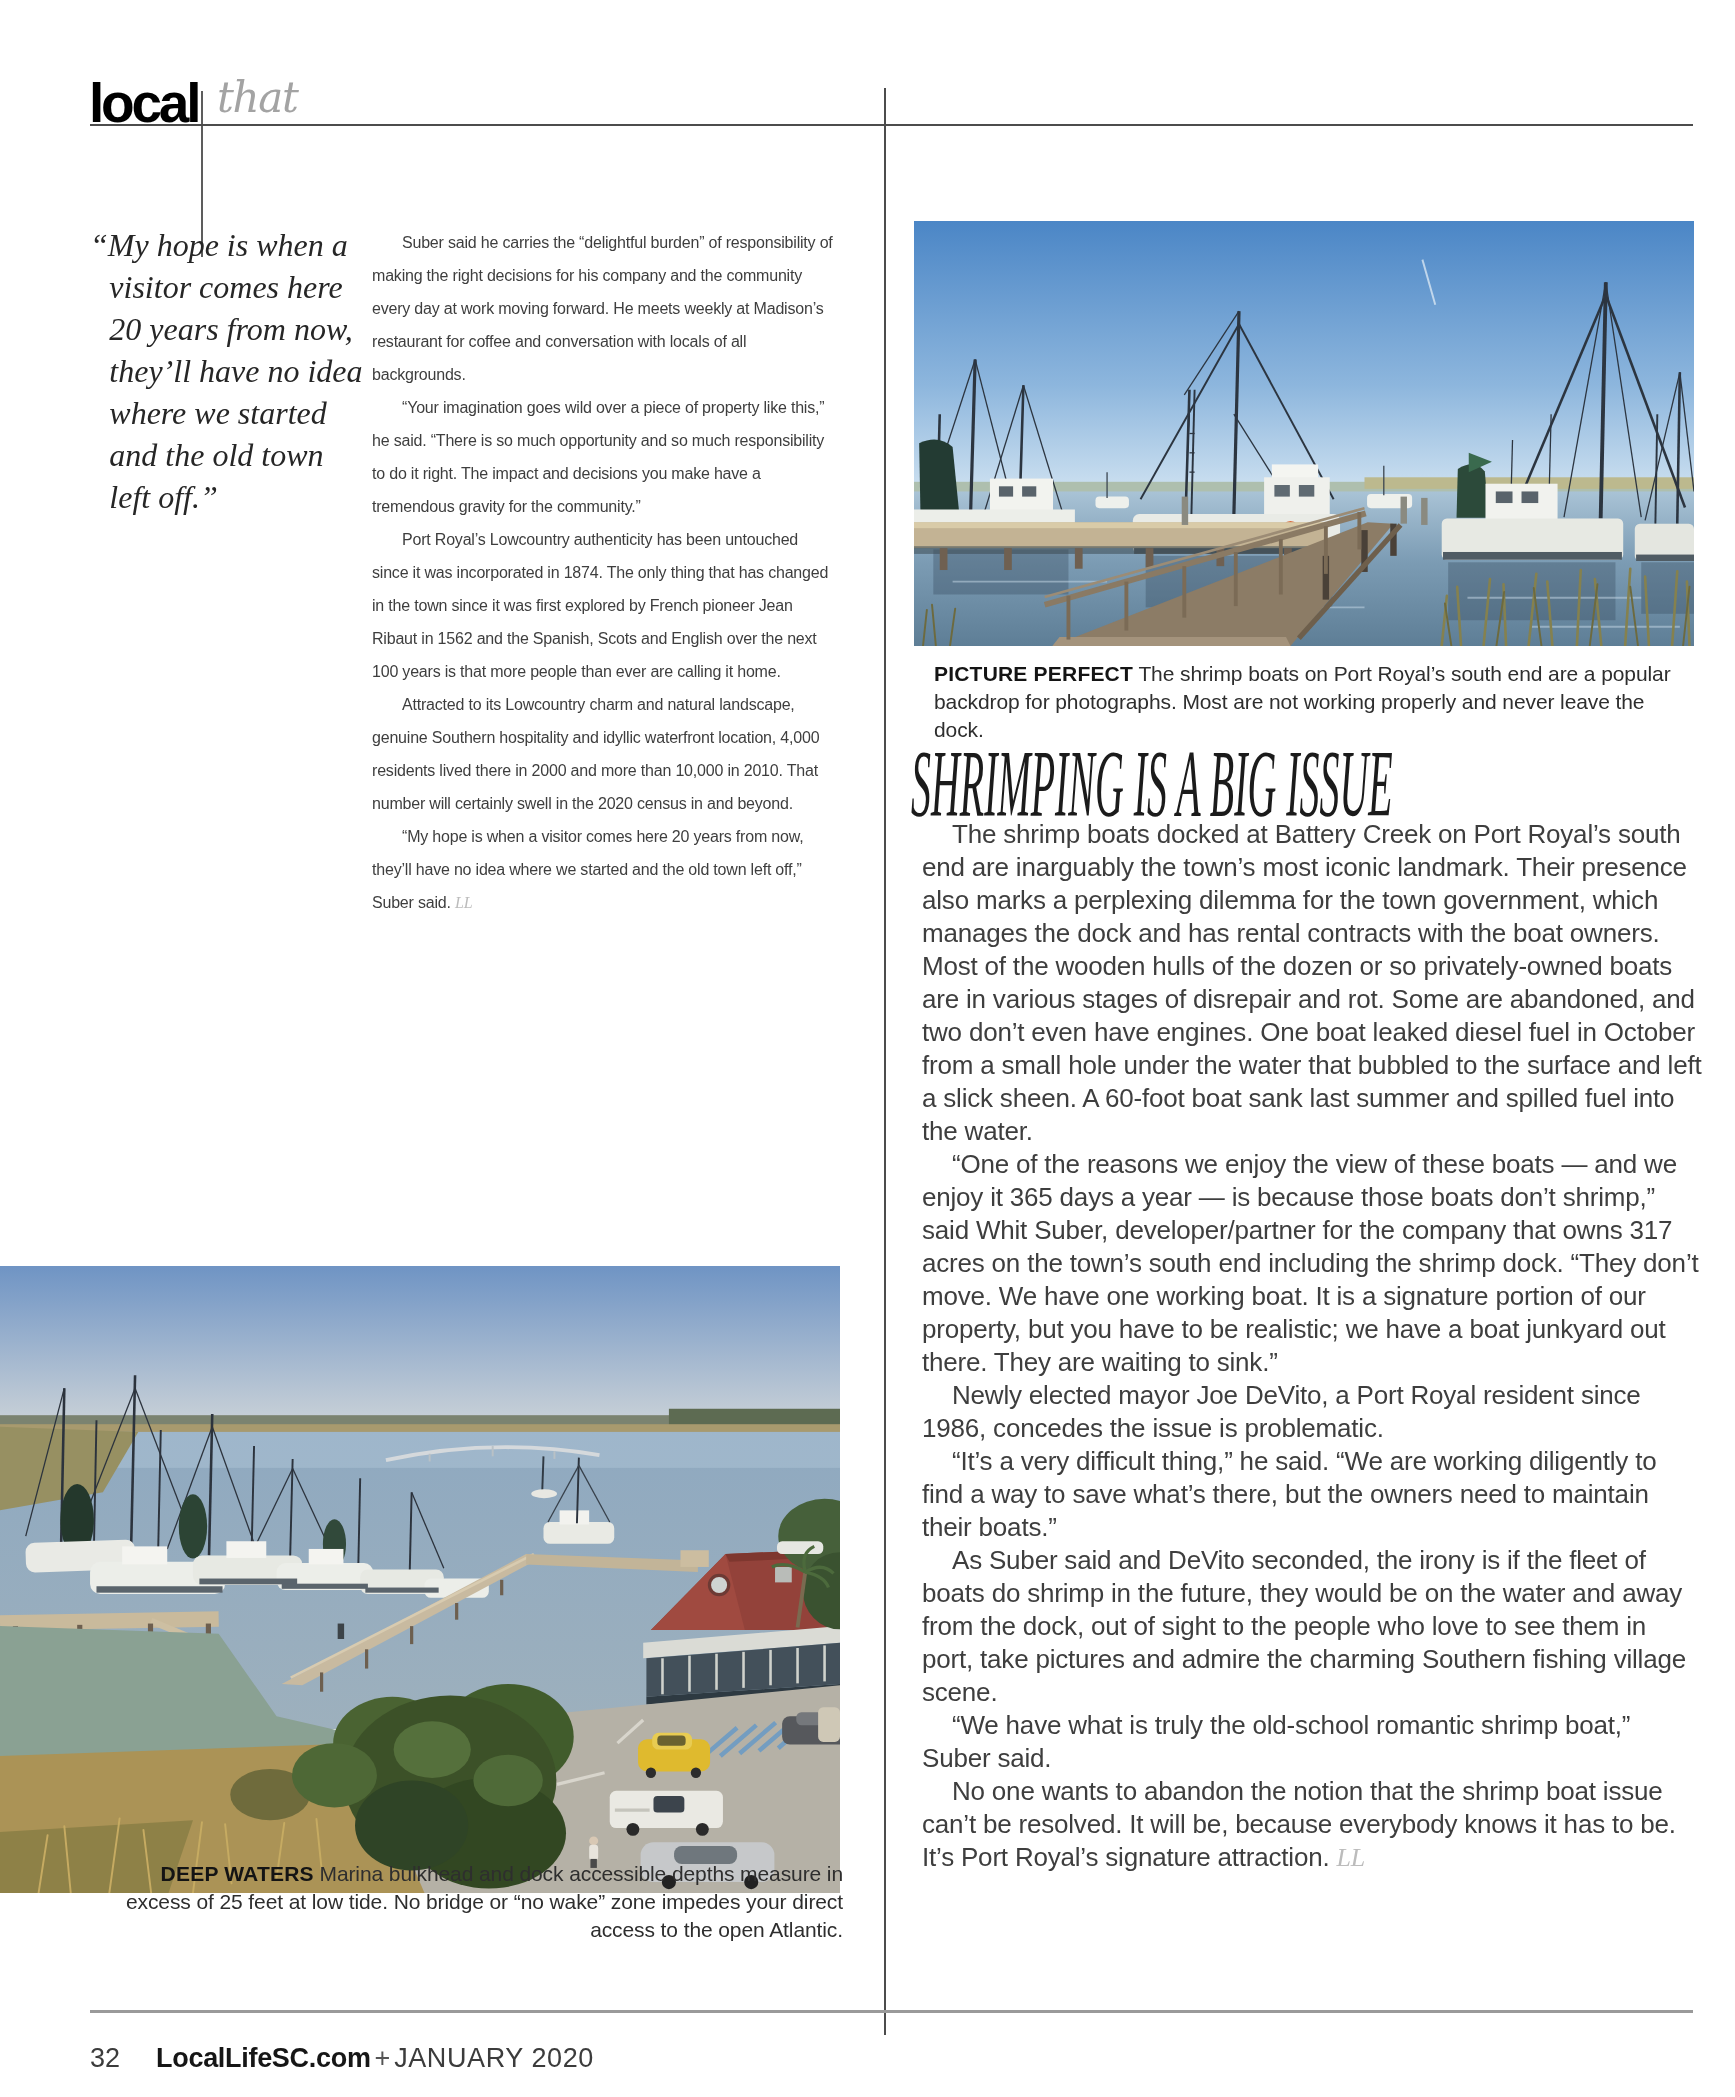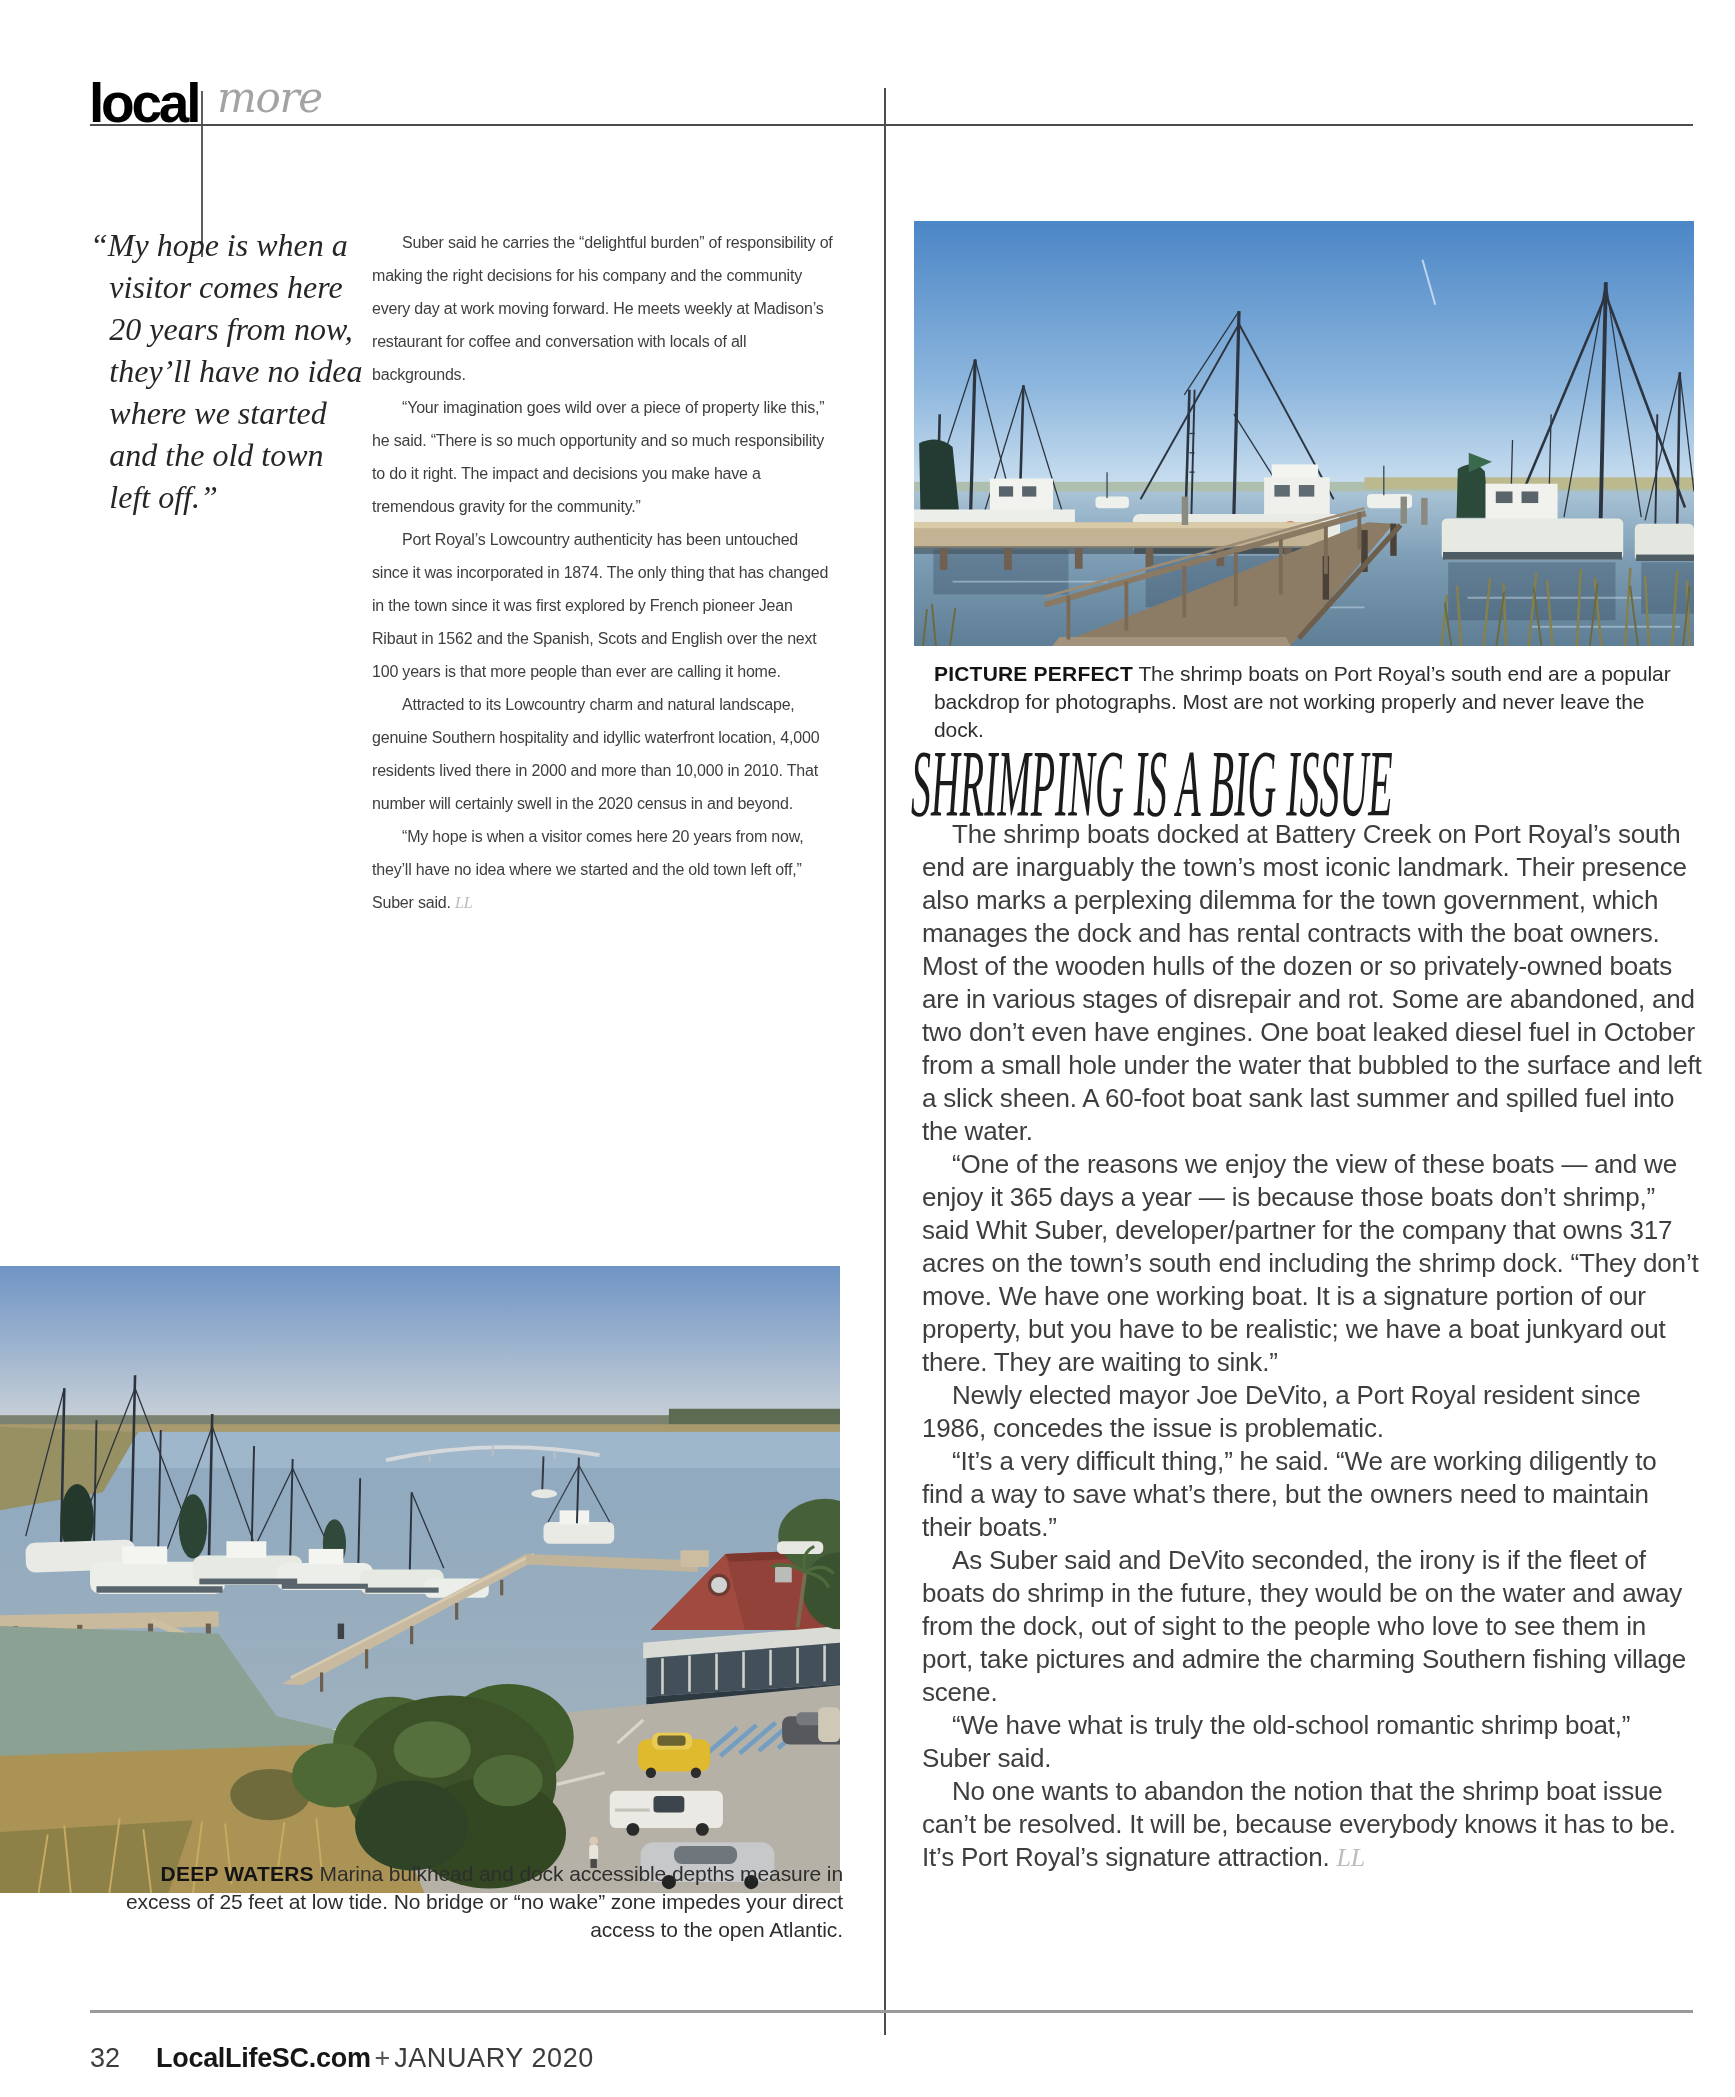--- a/index.html
+++ b/index.html
@@ -65,21 +65,21 @@
   .footer .plus { color:#555; padding:0 3.9px; }
   .footer .issue { letter-spacing:0.6px; }
 </style>
 </head>
 <body>
 
 <div class="page">
 
   <div class="abs brand">local</div>
   <div class="abs brand-bar"></div>
-  <div class="abs section-script">more</div>
+  <div class="abs section-script">that</div>
   <div class="abs top-rule"></div>
   <div class="abs col-divider"></div>
 
   <div class="abs pull-quote">“My hope is when a visitor comes here 20 years from now, they’ll have no idea where we started and the old town left off.”</div>
 
   <div class="abs col-mid">
     <p>Suber said he carries the “delightful burden” of responsibility of making the right decisions for his company and the community every day at work moving forward. He meets weekly at Madison’s restaurant for coffee and conversation with locals of all backgrounds.</p>
     <p>“Your imagination goes wild over a piece of property like this,” he said. “There is so much opportunity and so much responsibility to do it right. The impact and decisions you make have a tremendous gravity for the community.”</p>
     <p>Port Royal’s Lowcountry authenticity has been untouched since it was incorporated in 1874. The only thing that has changed in the town since it was first explored by French pioneer Jean Ribaut in 1562 and the Spanish, Scots and English over the next 100 years is that more people than ever are calling it home.</p>
     <p>Attracted to its Lowcountry charm and natural landscape, genuine Southern hospitality and idyllic waterfront location, 4,000 residents lived there in 2000 and more than 10,000 in 2010. That number will certainly swell in the 2020 census in and beyond.</p>

